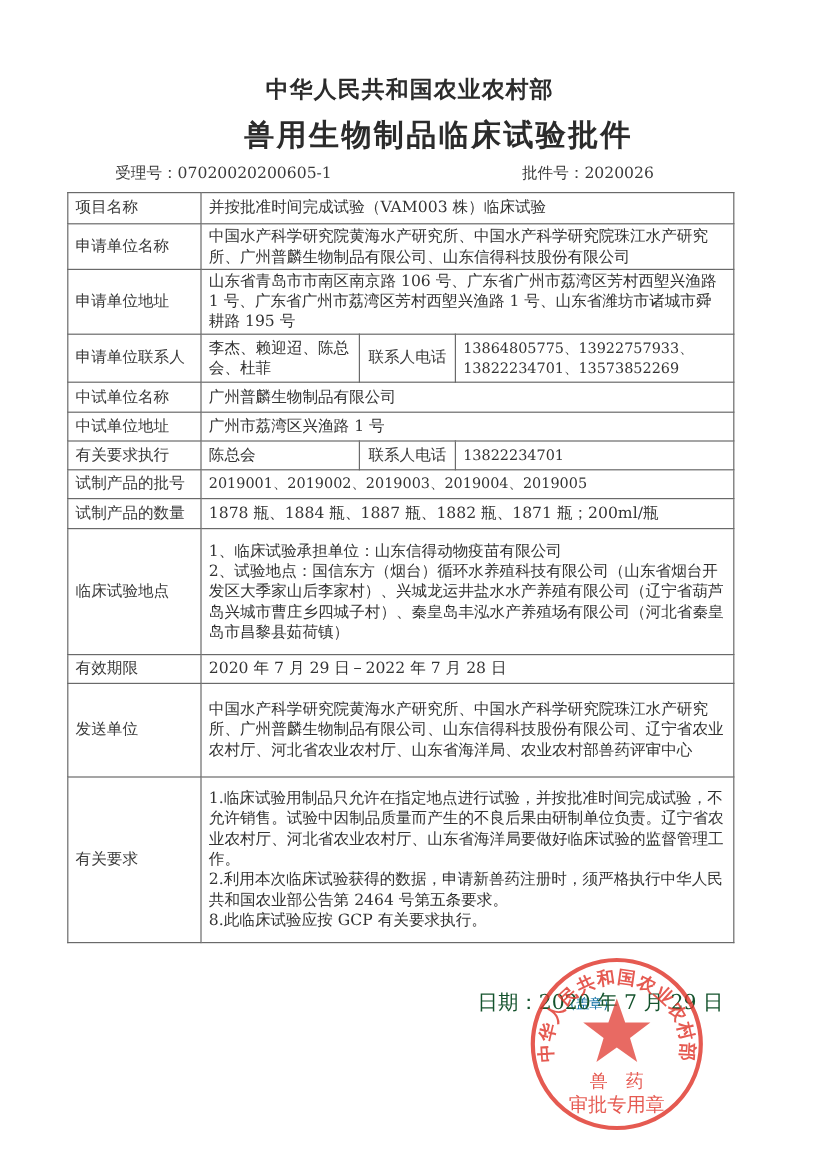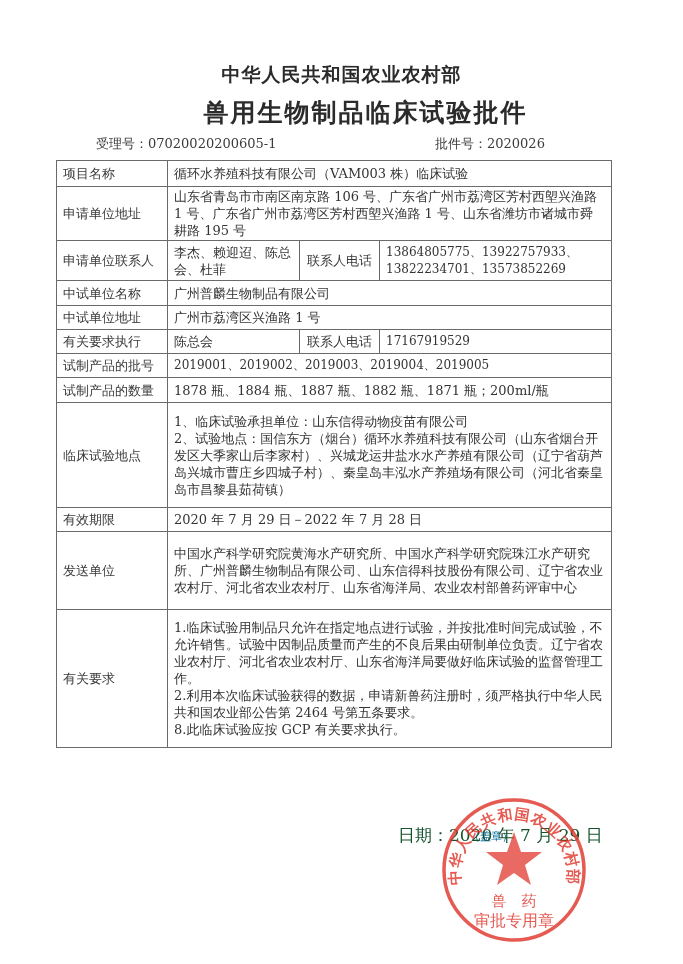--- a/index.html
+++ b/index.html
@@ -117,21 +117,25 @@
 <table class="doc">
   <colgroup>
     <col style="width:111px">
     <col style="width:132px">
     <col style="width:80px">
     <col style="width:232px">
   </colgroup>
   <tbody>
       <tr style="height:26px">
     <td class="label">项目名称</td>
-    <td colspan="3">循环水养殖科技有限公司（VAM003 株）临床试验</td>
+    <td colspan="3">并按批准时间完成试验（VAM003 株）临床试验</td>
+  </tr>
+  <tr style="height:38px">
+    <td class="label">申请单位名称</td>
+    <td colspan="3">中国水产科学研究院黄海水产研究所、中国水产科学研究院珠江水产研究所、广州普麟生物制品有限公司、山东信得科技股份有限公司</td>
   </tr>
   <tr style="height:54px">
     <td class="label">申请单位地址</td>
     <td colspan="3">山东省青岛市市南区南京路 106 号、广东省广州市荔湾区芳村西塱兴渔路 1 号、广东省广州市荔湾区芳村西塱兴渔路 1 号、山东省潍坊市诸城市舜耕路 195 号</td>
   </tr>
   <tr style="height:40px">
     <td class="label">申请单位联系人</td>
     <td>李杰、赖迎迢、陈总会、杜菲</td>
     <td class="sublabel">联系人电话</td>
     <td class="num">13864805775、13922757933、13822234701、13573852269</td>
@@ -141,21 +145,21 @@
     <td colspan="3">广州普麟生物制品有限公司</td>
   </tr>
   <tr style="height:24px">
     <td class="label">中试单位地址</td>
     <td colspan="3">广州市荔湾区兴渔路 1 号</td>
   </tr>
   <tr style="height:24px">
     <td class="label">有关要求执行</td>
     <td>陈总会</td>
     <td class="sublabel">联系人电话</td>
-    <td class="num">17167919529</td>
+    <td class="num">13822234701</td>
   </tr>
   <tr style="height:24px">
     <td class="label">试制产品的批号</td>
     <td colspan="3" class="num">2019001、2019002、2019003、2019004、2019005</td>
   </tr>
   <tr style="height:25px">
     <td class="label">试制产品的数量</td>
     <td colspan="3">1878 瓶、1884 瓶、1887 瓶、1882 瓶、1871 瓶；200ml/瓶</td>
   </tr>
   <tr style="height:105px">

